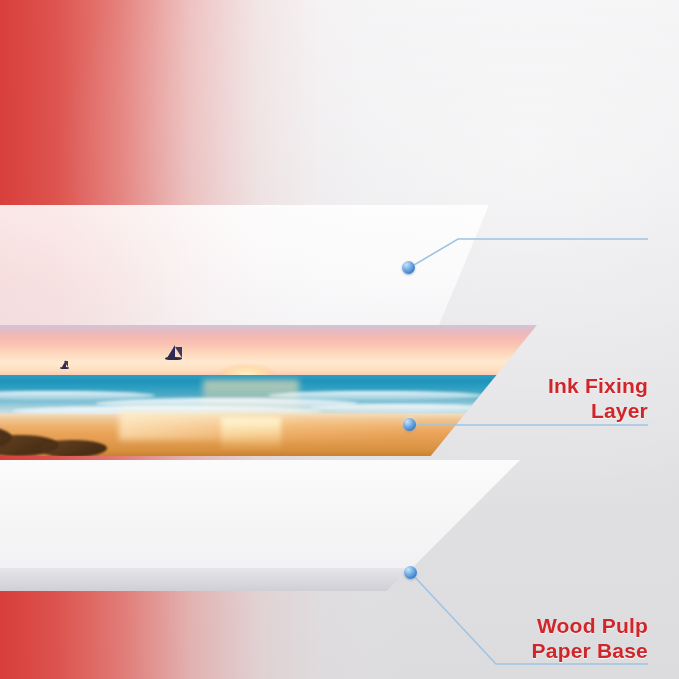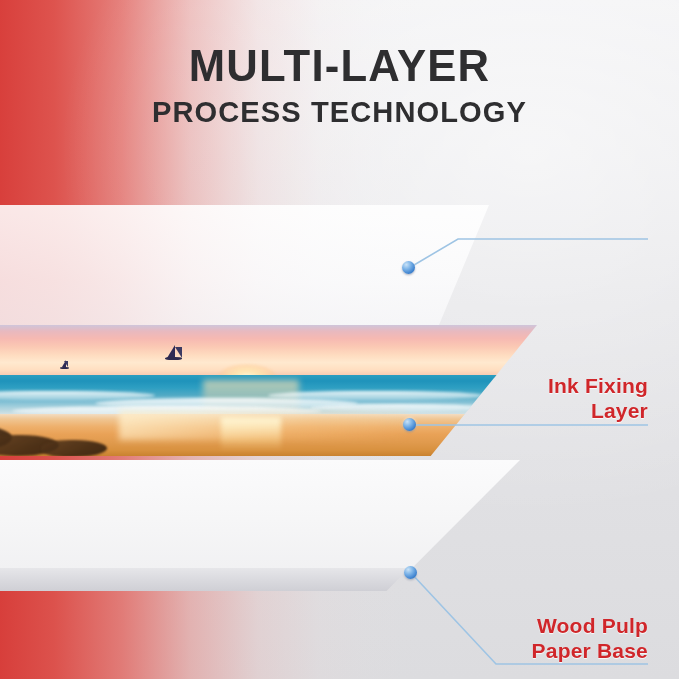--- a/index.html
+++ b/index.html
@@ -208,24 +208,20 @@
 </style>
 </head>
 <body>
 
 <div id="stage">
 
   <div class="bg-base"></div>
   <div class="bg-red"></div>
   <div class="bg-vig"></div>
 
-  <div class="titles">
-    <div class="t1">MULTI-LAYER</div>
-    <div class="t2">PROCESS TECHNOLOGY</div>
-  </div>
 
   <div class="slabwrap slab-gloss-edge"></div>
   <div class="slabwrap slab-gloss"></div>
 
   <div class="slabwrap slab-photo">
     <div class="photo">
       <div class="ph-sky"></div>
       <div class="ph-sun"></div>
 
       <div class="boat small" style="left:6%;top:31%;">

